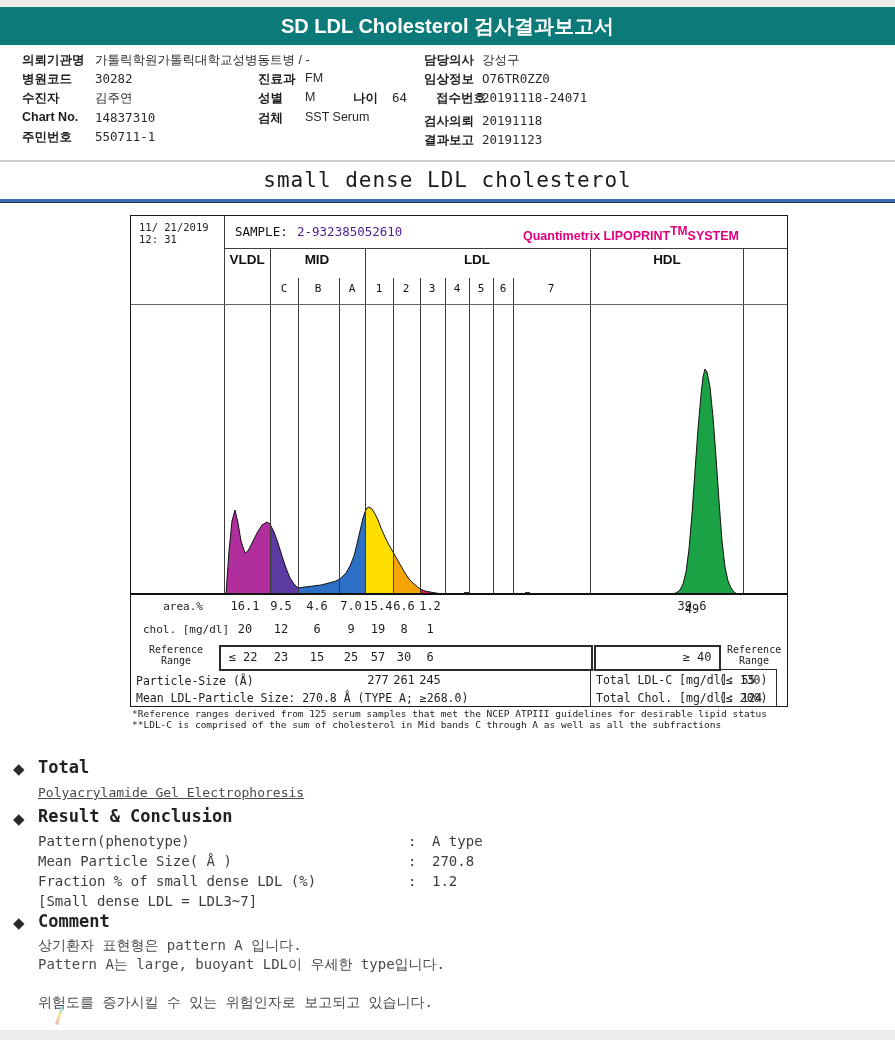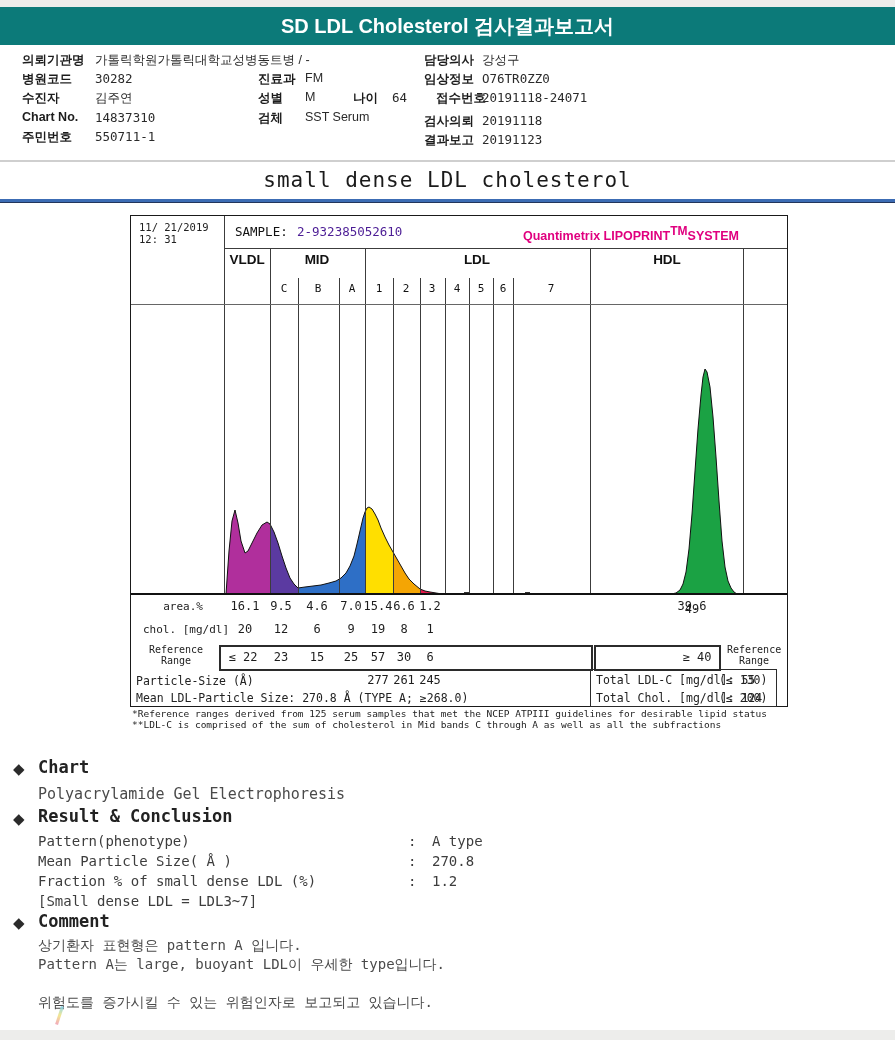--- a/index.html
+++ b/index.html
@@ -188,22 +188,22 @@
     <div class="rowlbl" style="left:588px;top:457px;font-size:11.5px;">(≤ 130)</div>
     <div class="rowlbl" style="left:5px;top:475px;font-size:11.5px;">Mean LDL-Particle Size:  270.8 Å  (TYPE A; ≥268.0)</div>
     <div class="rowlbl" style="left:465px;top:475px;font-size:11.5px;">Total Chol. [mg/dl]:  124</div>
     <div class="rowlbl" style="left:588px;top:475px;font-size:11.5px;">(≤ 200)</div>
   </div>
 
   <div class="abs fnote" style="left:132px;top:708px;">*Reference ranges derived from 125 serum samples that met the NCEP ATPIII guidelines for desirable lipid status</div>
   <div class="abs fnote" style="left:132px;top:719px;">**LDL-C is comprised of the sum of cholesterol in Mid bands C through A as well as all the subfractions</div>
 
   <span class="bullet" style="left:13px;top:760px;">◆</span>
-  <div class="shead" style="left:38px;top:757px;">Chart</div>
-  <div class="sbody" style="left:38px;top:785px;font-size:15px;">Polyacrylamide Gel Electrophoresis</div>
+  <div class="shead" style="left:38px;top:757px;">Total</div>
+  <div class="sbody" style="left:38px;top:785px;font-size:13px;text-decoration:underline;">Polyacrylamide Gel Electrophoresis</div>
 
   <span class="bullet" style="left:13px;top:810px;">◆</span>
   <div class="shead" style="left:38px;top:806px;">Result &amp; Conclusion</div>
   <div class="sbody" style="left:38px;top:833px;color:#3d3d3d;">Pattern(phenotype)</div>
   <div class="sbody" style="left:408px;top:833px;color:#3d3d3d;">:</div>
   <div class="sbody" style="left:432px;top:833px;color:#3d3d3d;">A type</div>
   <div class="sbody" style="left:38px;top:853px;color:#3d3d3d;">Mean Particle Size( Å )</div>
   <div class="sbody" style="left:408px;top:853px;color:#3d3d3d;">:</div>
   <div class="sbody" style="left:432px;top:853px;color:#3d3d3d;">270.8</div>
   <div class="sbody" style="left:38px;top:873px;color:#3d3d3d;">Fraction % of small dense LDL (%)</div>

